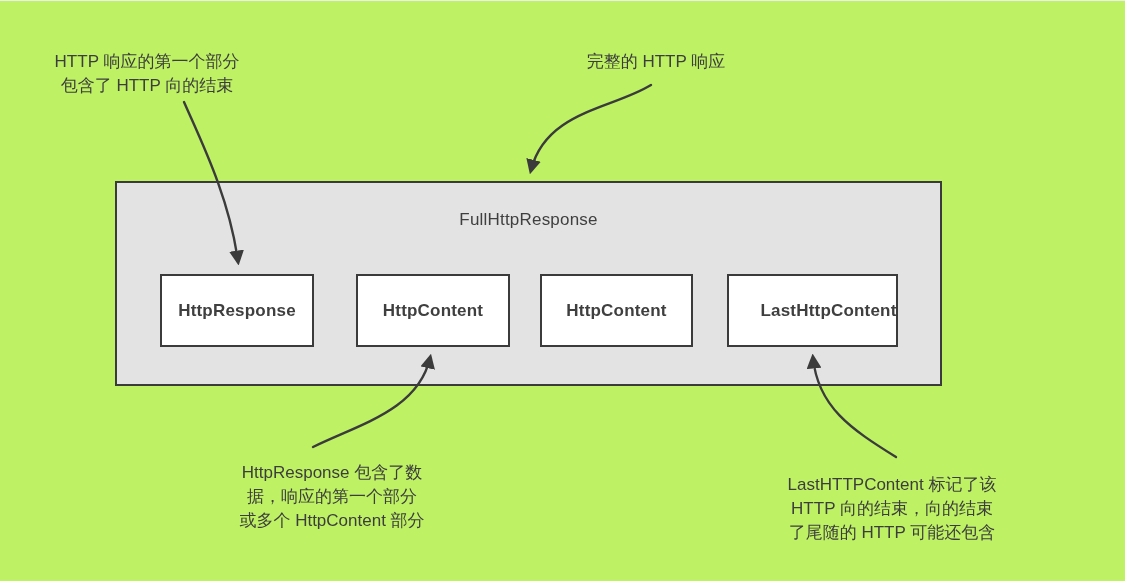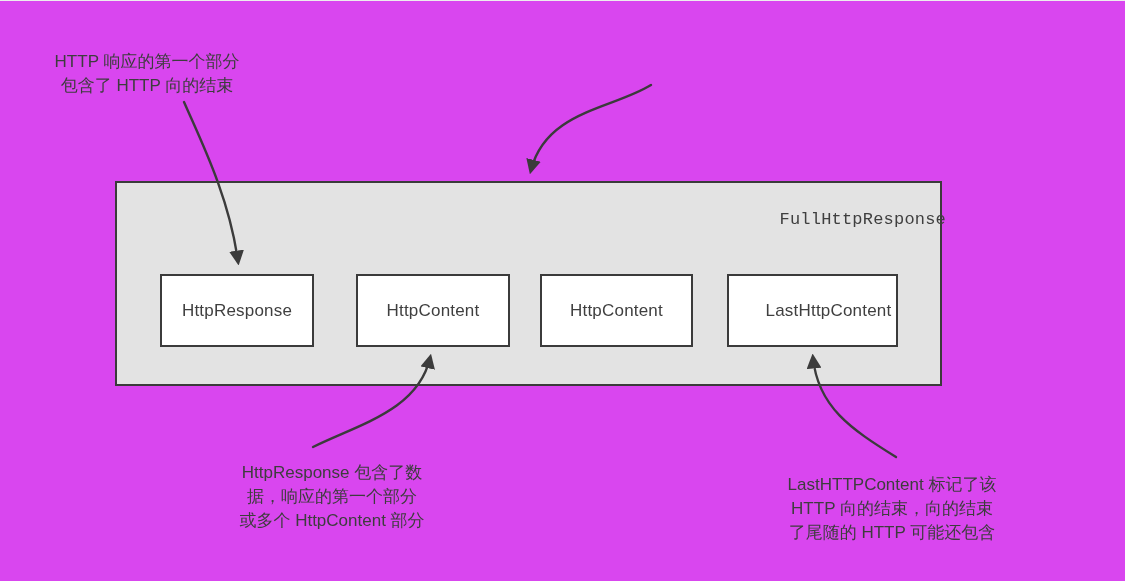--- a/index.html
+++ b/index.html
@@ -5,59 +5,59 @@
   html, body {
     margin: 0;
     padding: 0;
     background: #ffffff;
     font-family: "Liberation Sans", "DejaVu Sans", sans-serif;
   }
   #canvas {
     position: relative;
     width: 1125px;
     height: 581px;
-    background: #d946ef;
+    background: #bef264;
     border-top: 1px solid #ededed;
     overflow: hidden;
     color: #3f3f3f;
   }
   .outer-box {
     position: absolute;
     left: 115px;
     top: 180px;
     width: 827px;
     height: 205px;
     box-sizing: border-box;
     background: #e3e3e3;
     border: 2px solid #3b3b3b;
   }
   .outer-title {
     position: absolute;
-    left: 6px;
+    left: 0;
     top: 27px;
     width: 100%;
-    text-align: right;
+    text-align: center;
     font-size: 17px;
     color: #3f3f3f;
     letter-spacing: 0.2px;
-    font-family: Liberation Mono, monospace;
   }
   .inner-box {
     position: absolute;
     box-sizing: border-box;
     height: 73px;
     top: 91px;
     background: #ffffff;
     border: 2px solid #3b3b3b;
     display: flex;
     align-items: center;
     justify-content: center;
     font-size: 17px;
     color: #3f3f3f;
     letter-spacing: 0.2px;
+    font-weight: bold;
   }
   .inner-box.b1 { left: 43px;  width: 154px; }
   .inner-box.b2 { left: 239px; width: 154px; }
   .inner-box.b3 { left: 423px; width: 153px; }
   .inner-box.b4 { left: 610px; width: 171px; padding-left: 32px; }
   .annotation {
     position: absolute;
     text-align: center;
     font-size: 17px;
     line-height: 24px;
@@ -84,20 +84,23 @@
 </head>
 <body>
 
 <div id="canvas">
 
   <div class="annotation ann-top-left">
     <div>HTTP 响应的第一个部分</div>
     <div>包含了 HTTP 向的结束</div>
   </div>
 
+  <div class="annotation ann-top-center">
+    <div>完整的 HTTP 响应</div>
+  </div>
 
   <div class="annotation ann-bottom-left">
     <div>HttpResponse 包含了数</div>
     <div>据，响应的第一个部分</div>
     <div>或多个 HttpContent 部分</div>
   </div>
 
   <div class="annotation ann-bottom-right">
     <div>LastHTTPContent 标记了该</div>
     <div>HTTP 向的结束，向的结束</div>

